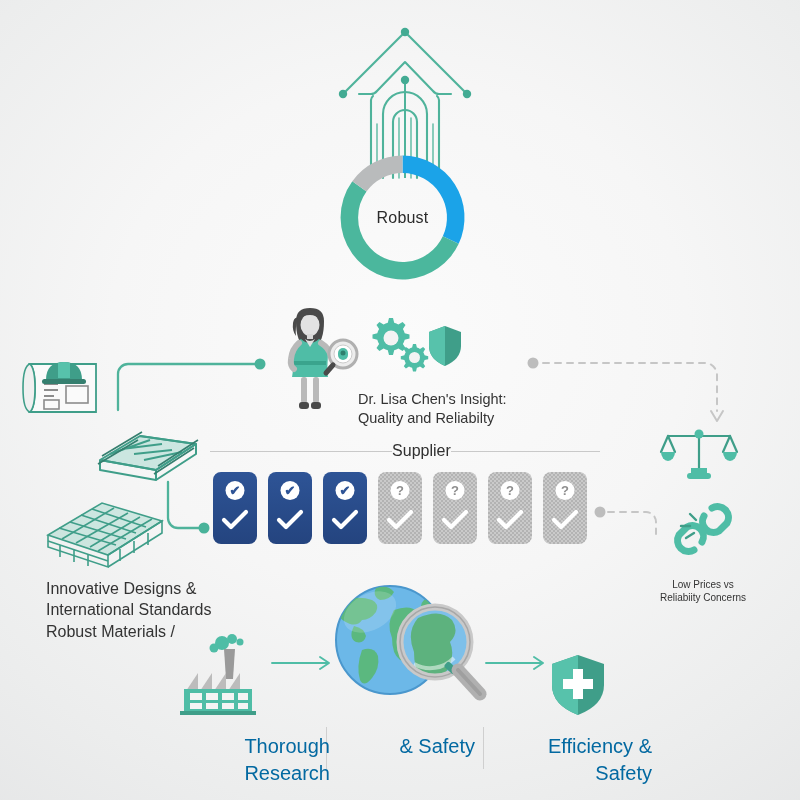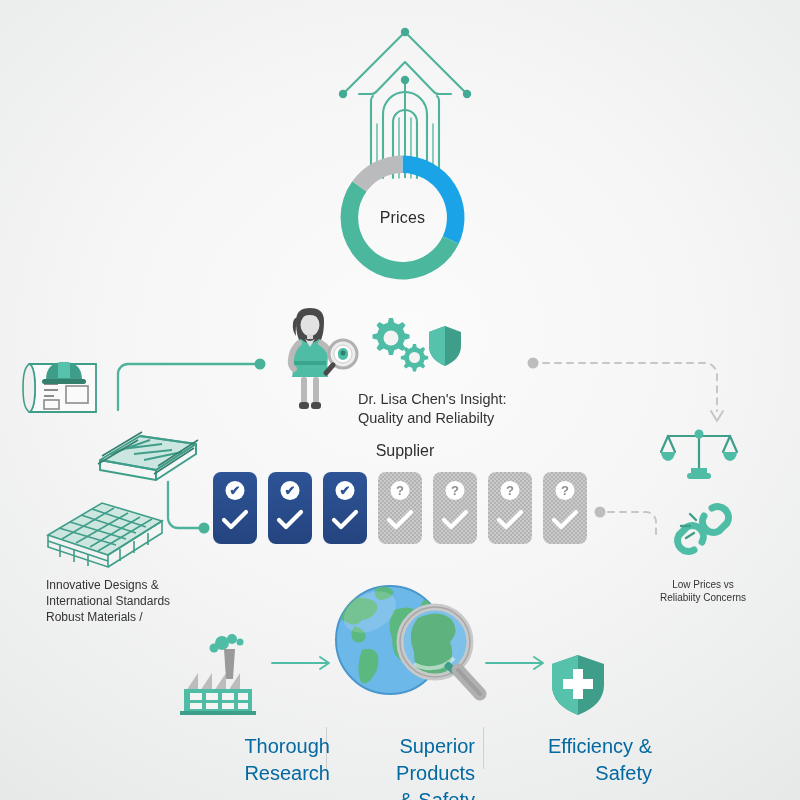--- a/index.html
+++ b/index.html
@@ -32,40 +32,40 @@
   }
 
   
   .txt { position: absolute; line-height: 1.33; color: #333; }
   #insight-text {
     left: 358px; top: 374px; width: 230px;
     font-size: 14.5px; color: #343434; margin-top: 16px;
   }
   #left-caption {
     left: 46px; top: 578px; width: 215px;
-    font-size: 12px; text-align: left; color: #333;
+    font-size: 16px; text-align: left; color: #333;
   }
   #right-caption {
     left: 608px; top: 578px; width: 190px;
     font-size: 10px; text-align: center; color: #333;
   }
   .bottom-cap {
     position: absolute;
     font-size: 20px; text-align: right; color: #0369a1;
     line-height: 1.35;
   }
   #cap-research { left: 155px; top: 733px; width: 175px; }
   #cap-products { left: 330px; top: 733px; width: 145px; }
   #cap-safety   { left: 487px; top: 733px; width: 165px; }
 
   
   #supplier-head {
     position: absolute;
     left: 210px; top: 440px; width: 390px; height: 22px;
-    display: flex; align-items: center; gap: 0; flex-direction: column;
+    display: flex; align-items: center; gap: 0;
   }
   #supplier-head .rule {
     flex: 1 1 auto; height: 1px; background: #c9c9c9;
   }
   #supplier-head .rule.left { flex-grow: 1.22; }
   #supplier-title {
     font-size: 16px; color: #2f2f2f; white-space: nowrap;
   }
 
   
@@ -136,21 +136,21 @@
     <svg width="145" height="145" viewBox="0 0 145 145">
       <g transform="translate(72.5,72.5)">
 
         <path d="M 0 -62 A 62 62 0 0 1 56.2 26.2 L 40.3 18.8 A 44.4 44.4 0 0 0 0 -44.4 Z" fill="#1ba3e8"></path>
 
         <path d="M 56.2 26.2 A 62 62 0 0 1 -50.2 36.3 A 62 62 0 0 1 -50.2 -36.3 L -36.0 -26.0 A 44.4 44.4 0 0 0 -36.0 26.0 A 44.4 44.4 0 0 0 40.3 18.8 Z" fill="#4bb79d"></path>
 
         <path d="M -50.2 -36.3 A 62 62 0 0 1 0 -62 L 0 -44.4 A 44.4 44.4 0 0 0 -36.0 -26.0 Z" fill="#b9bbbc"></path>
       </g>
     </svg>
-    <div id="donut-label">Prices</div>
+    <div id="donut-label">Robust</div>
   </div>
 
   <div class="abs" style="left:100px; top:352px;">
     <svg width="220" height="60" viewBox="0 0 220 60">
       <path d="M18 58 V22 a10 10 0 0 1 10 -10 H158" fill="none" stroke="#4fb39b" stroke-width="2.3" stroke-linecap="round"></path>
       <circle cx="160" cy="12" r="5.5" fill="#49b39a"></circle>
     </svg>
   </div>
 
   <div class="abs" style="left:160px; top:482px;">
@@ -490,18 +490,17 @@
       <path d="M28 2 L28 62 Q2 52 2 32 V11Z" fill="#57c2ab"></path>
       <path d="M23 16 h10 v10 h10 v10 h-10 v10 h-10 v-10 h-10 v-10 h10Z" fill="#ffffff"></path>
     </svg>
   </div>
 
   <div class="vbar" style="left:326px; top:727px; height:42px;"></div>
   <div class="vbar" style="left:483px; top:727px; height:42px;"></div>
 
   <div class="bottom-cap" id="cap-research">Thorough Research</div>
   <div class="bottom-cap" id="cap-products">
-    <div>Superior Products</div>
     <div>&amp; Safety</div>
   </div>
   <div class="bottom-cap" id="cap-safety">Efficiency &amp; Safety</div>
 
 </div>
 
 </body></html>

